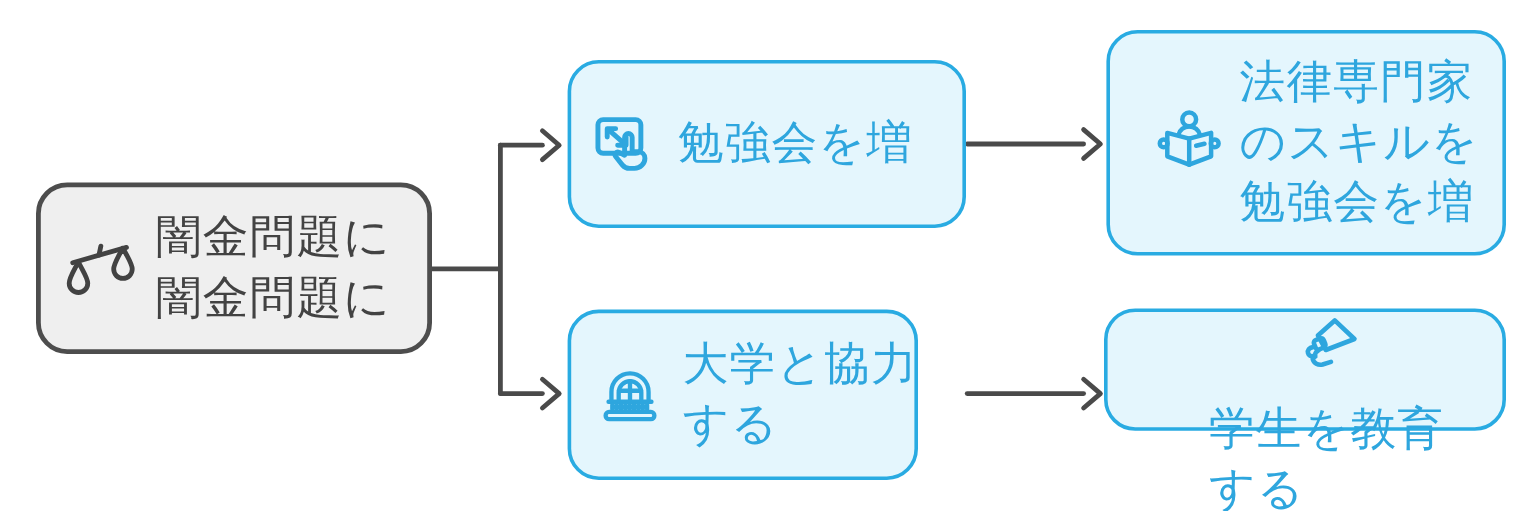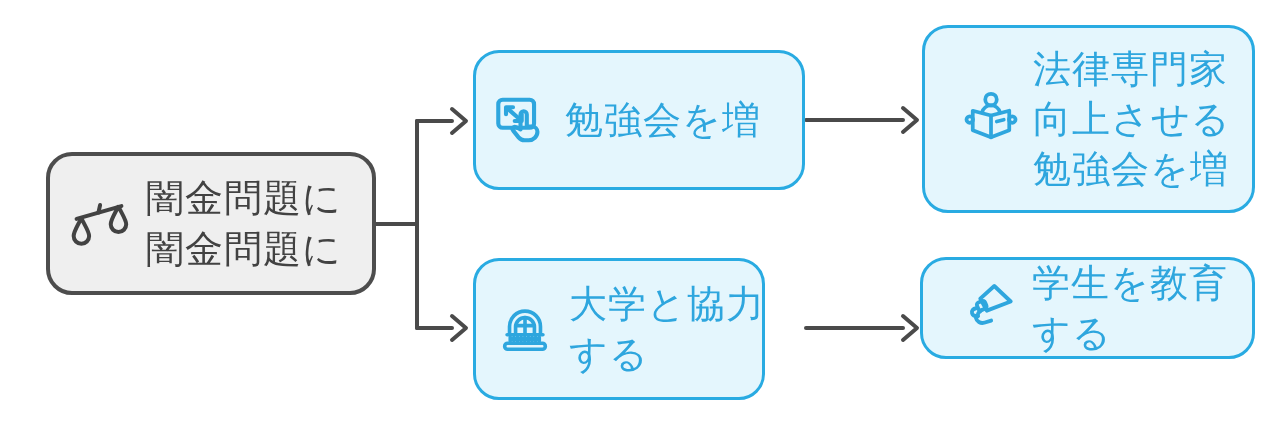--- a/index.html
+++ b/index.html
@@ -24,25 +24,25 @@
     color:var(--accent-text,#2ea6de);
   }
   .node-gray{
     background:var(--root-fill,#efefef);
     border:4px solid var(--root-border,#4d4d4d);
     color:var(--root-text,#424242);
   }
   .node .icon{flex:0 0 auto;display:flex;align-items:center;justify-content:center;}
   .node .icon svg{stroke:currentColor;fill:none;stroke-linecap:round;stroke-linejoin:round;}
   .label{font-size:38px;font-weight:500;line-height:1.32;letter-spacing:1px;white-space:nowrap;}
-  #node-root{left:46px;top:152px;width:330px;height:143px;padding-left:17px;}
+  #node-root{left:30px;top:152px;width:330px;height:143px;padding-left:17px;}
   #node-study{left:473px;top:50px;width:332px;height:140px;padding-left:16px;}
   #node-skills{left:922px;top:25px;width:333px;height:188px;padding-left:36px;gap:12px;}
   #node-university{left:473px;top:258px;width:292px;height:142px;padding-left:20px;}
-  #node-educate{left:920px;top:257px;width:335px;height:102px;padding-left:36px;}
+  #node-educate{left:920px;top:257px;width:335px;height:102px;padding-left:36px;flex-direction:column;}
 </style>
 </head>
 <body>
 
 <div class="canvas">
 
   <svg class="connectors" width="1280" height="426" viewBox="0 0 1280 426" aria-hidden="true">
     <path d="M360 224 H417 M417 121 V328"></path>
     <path d="M417 121 H452"></path>
     <path d="M452 109 L466 121 L452 133"></path>
@@ -91,21 +91,21 @@
         <path d="M8.4 9.4 a3.7 3.7 0 0 1 7.2 0"></path>
         <path d="M4.7 8.7 L12 10.6 L19.3 8.7 V16.5 L12 19.3 L4.7 16.5 Z"></path>
         <path d="M12 10.6 V19.3"></path>
         <circle cx="3.5" cy="12.2" r="1.3"></circle>
         <circle cx="20.5" cy="12.2" r="1.3"></circle>
         <path d="M14.3 13 l2.8 -.7"></path>
       </svg>
     </span>
     <div class="label">
       <div>法律専門家</div>
-      <div>向上させる</div>
+      <div>のスキルを</div>
       <div>勉強会を増</div>
     </div>
   </div>
 
   <div class="node node-blue" id="node-university">
     <span class="icon">
       <svg viewBox="0 0 24 24" width="58" height="58" stroke-width="1.5">
         <path d="M5.6 13.6 V11 a6.4 6.4 0 0 1 12.8 0 v2.6"></path>
         <path d="M8.1 13.6 V11.2 a3.9 3.9 0 0 1 7.8 0 v2.4"></path>
         <path d="M12 7.3 V13.6"></path>

